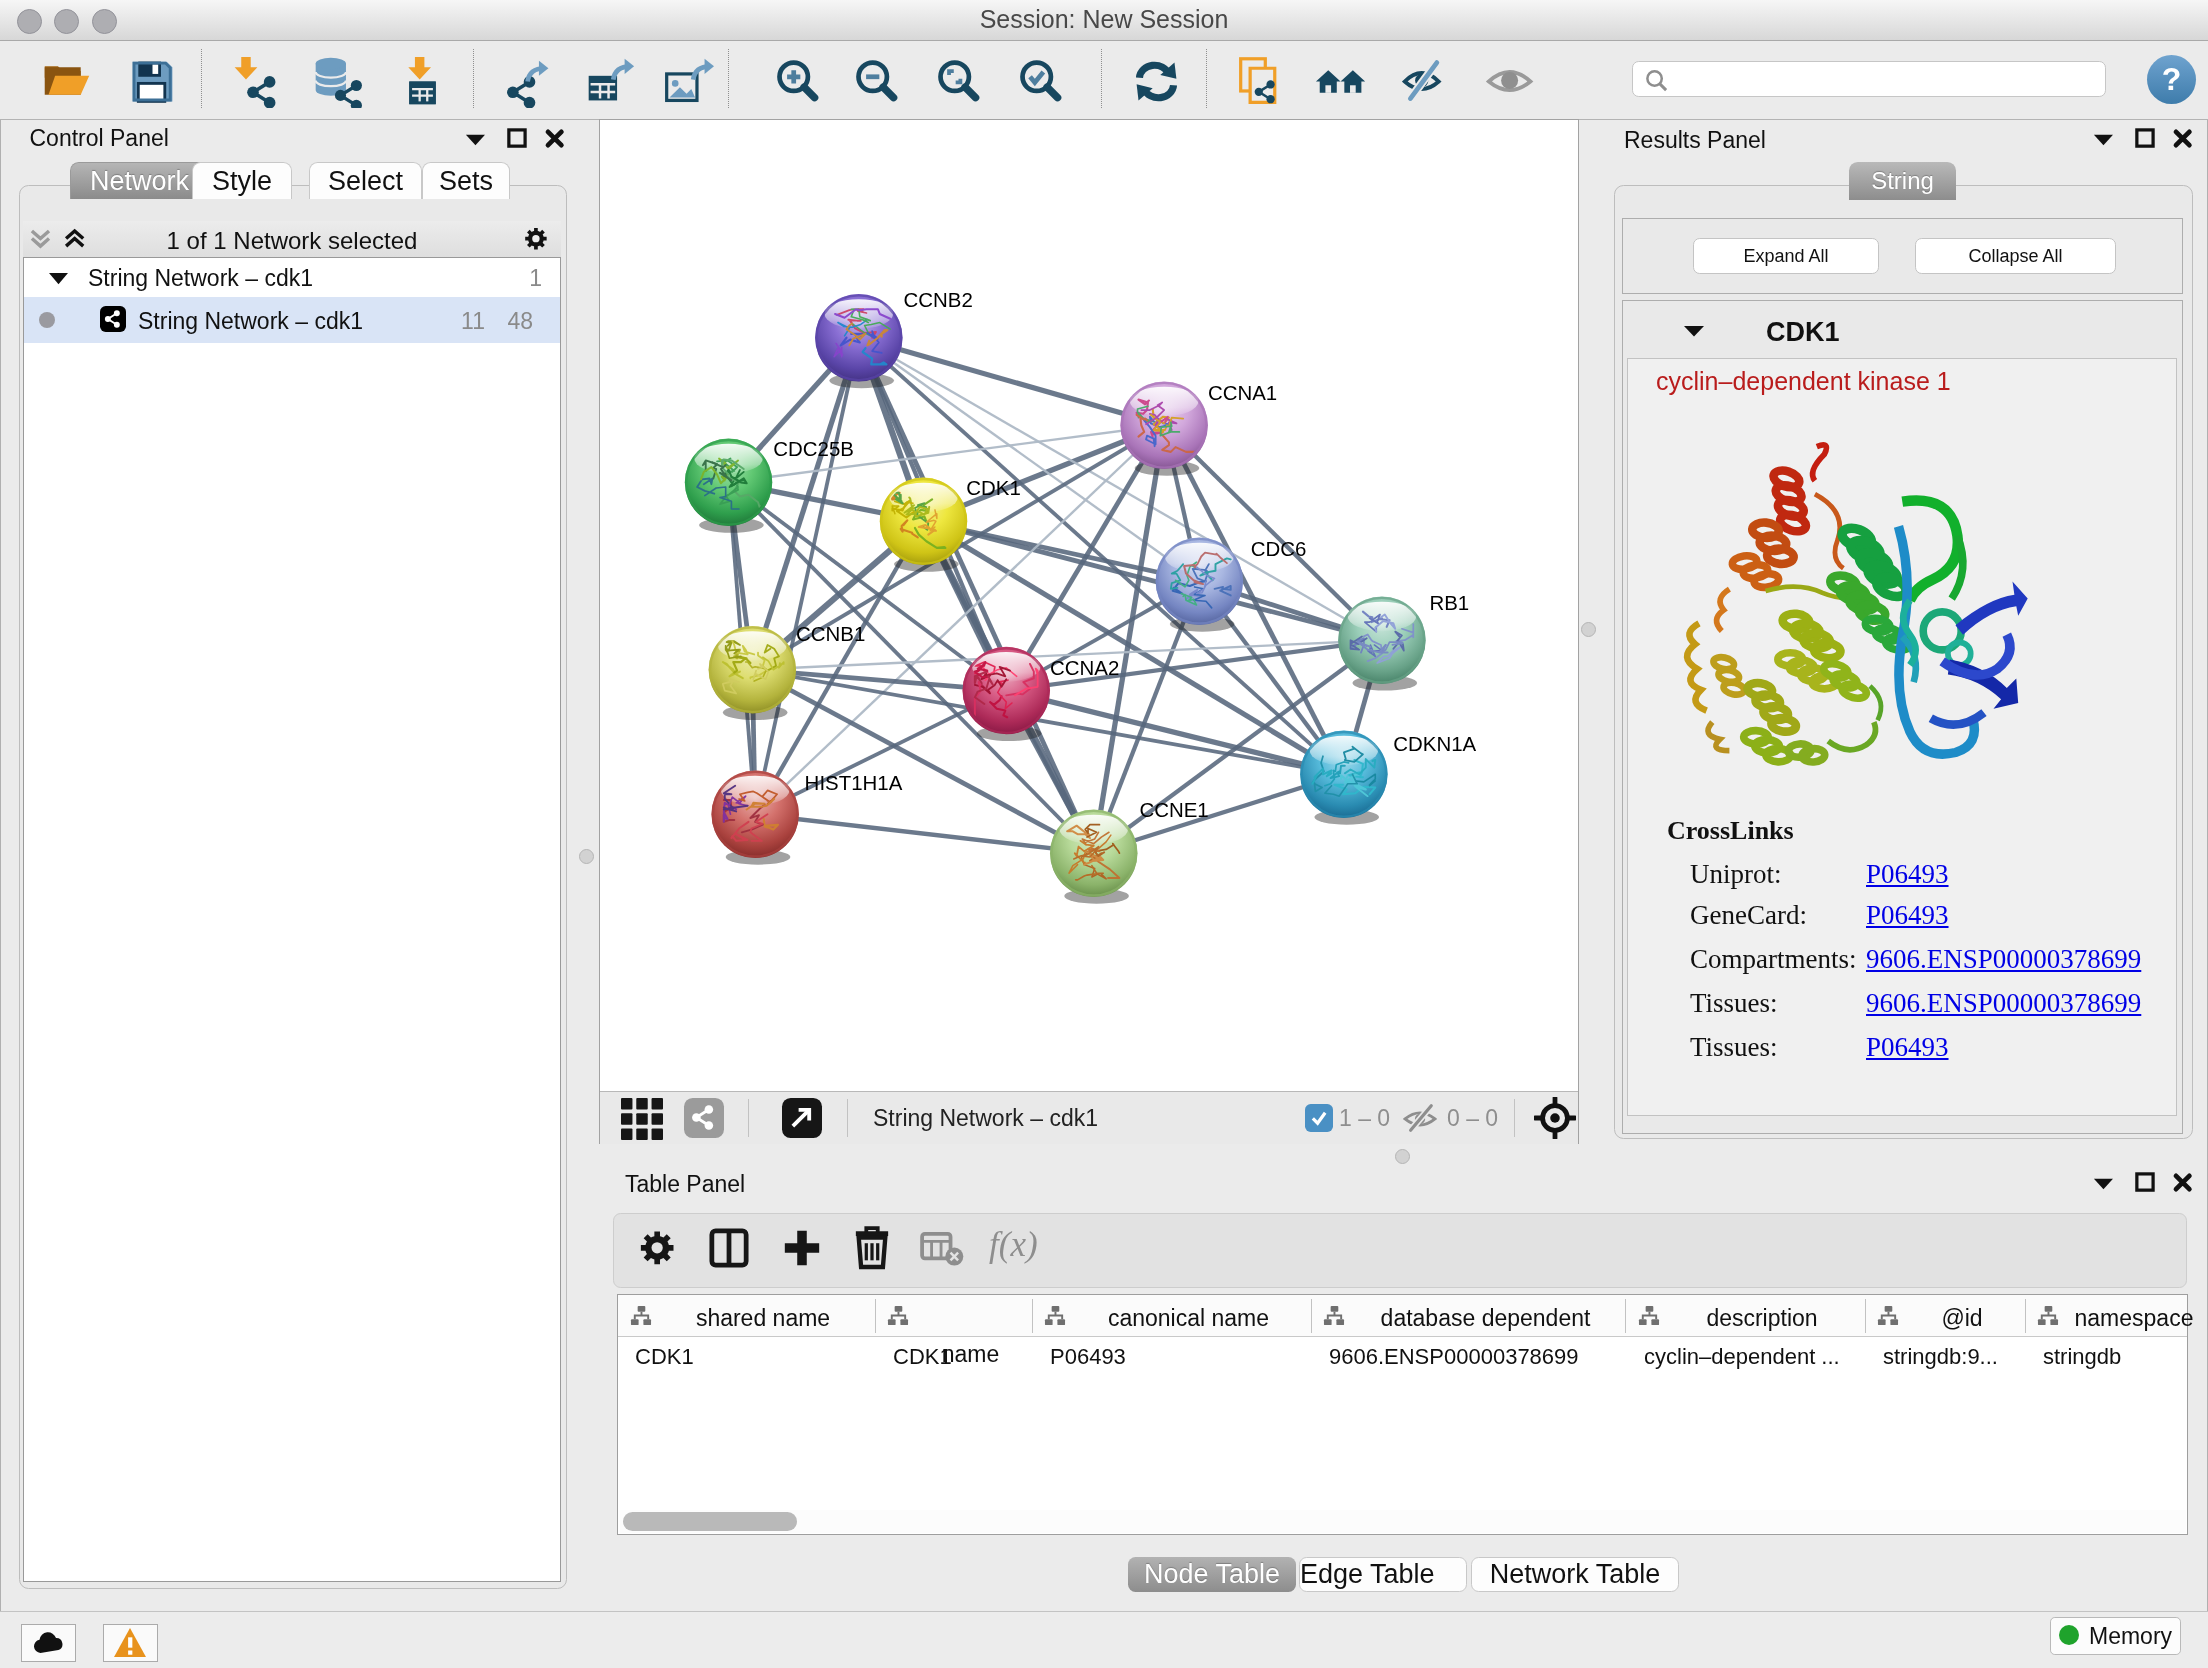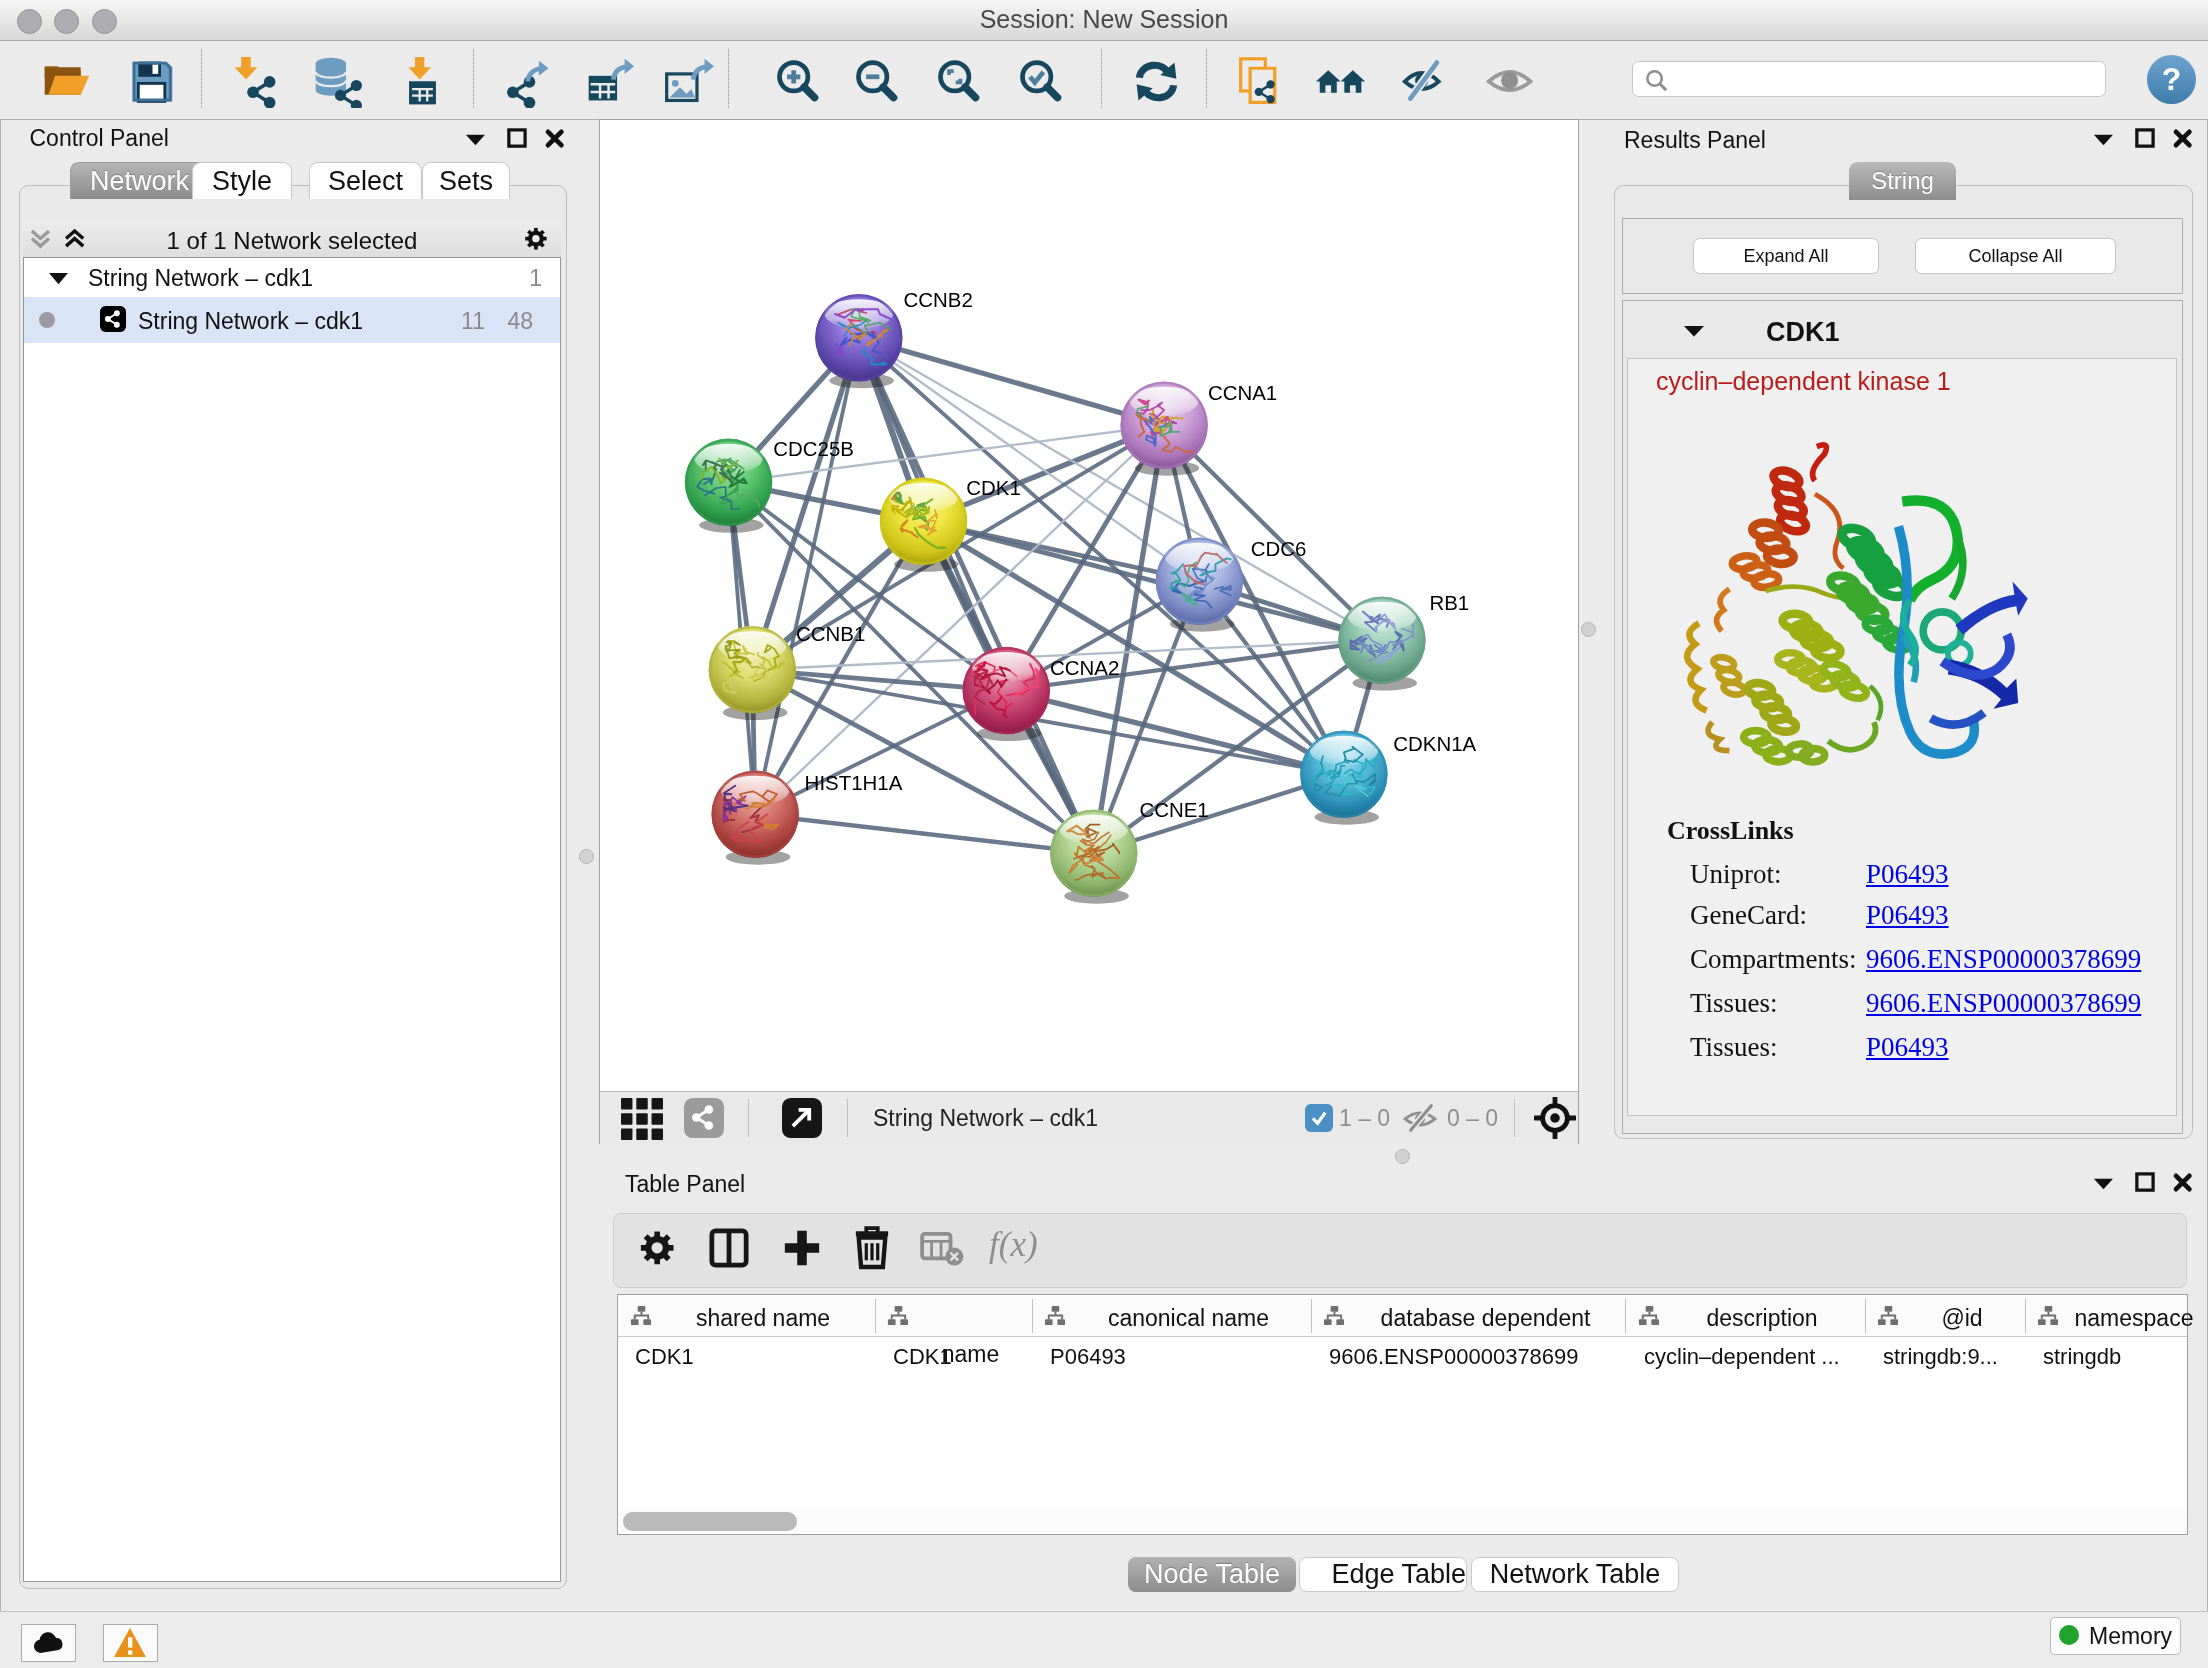--- a/index.html
+++ b/index.html
@@ -873,21 +873,21 @@
 <div class="abs" style="left:635px;top:1344px;width:237px;font-size:22px;color:#111;white-space:nowrap;overflow:hidden;">CDK1</div>
 <div class="abs" style="left:893px;top:1344px;width:136px;font-size:22px;color:#111;white-space:nowrap;overflow:hidden;">CDK1</div>
 <div class="abs" style="left:1050px;top:1344px;width:258px;font-size:22px;color:#111;white-space:nowrap;overflow:hidden;">P06493</div>
 <div class="abs" style="left:1329px;top:1344px;width:294px;font-size:22px;color:#111;white-space:nowrap;overflow:hidden;">9606.ENSP00000378699</div>
 <div class="abs" style="left:1644px;top:1344px;width:219px;font-size:22px;color:#111;white-space:nowrap;overflow:hidden;">cyclin–dependent ...</div>
 <div class="abs" style="left:1883px;top:1344px;width:139px;font-size:22px;color:#111;white-space:nowrap;overflow:hidden;">stringdb:9...</div>
 <div class="abs" style="left:2043px;top:1344px;width:163px;font-size:22px;color:#111;white-space:nowrap;overflow:hidden;">stringdb</div>
 <div class="abs" style="left:620px;top:1510px;width:1566px;height:23px;background:#fcfcfc;"></div>
 <div class="abs" style="left:623px;top:1512px;width:174px;height:19px;background:#b9b9b9;border-radius:9.5px;"></div>
 <div class="abs" style="left:1128px;top:1557px;width:168px;height:35px;border-radius:7.6px 7.6px 7.6px 7.6px;background:linear-gradient(#b2b2b2,#8d8d8d);color:#fff;font-size:27px;text-align:center;line-height:35px;text-shadow:0 -1px 1px rgba(0,0,0,.25);">Node Table</div>
-<div class="abs" style="left:1299px;top:1557px;width:168px;height:35px;border-radius:7.6px;background:#fdfdfd;border:1px solid #c8c8c8;box-sizing:border-box;color:#111;font-size:27px;text-align:right;line-height:33px;">Edge Table</div>
+<div class="abs" style="left:1299px;top:1557px;width:168px;height:35px;border-radius:7.6px;background:#fdfdfd;border:1px solid #c8c8c8;box-sizing:border-box;color:#111;font-size:27px;text-align:left;line-height:33px;">Edge Table</div>
 <div class="abs" style="left:1471px;top:1557px;width:208px;height:35px;border-radius:7.6px;background:#fdfdfd;border:1px solid #c8c8c8;box-sizing:border-box;color:#111;font-size:27px;text-align:center;line-height:33px;">Network Table</div>
 <div class="abs" style="left:0;top:1611px;width:2208px;height:57px;background:#ececec;border-top:1px solid #c3c3c3;box-sizing:border-box;"></div>
 <div class="abs" style="left:21px;top:1624px;width:55px;height:38px;background:#fafafa;border:1px solid #ababab;box-sizing:border-box;"></div>
 <svg class="abs" style="left:31px;top:1632px" width="34" height="23" viewBox="0 0 36 24">
     <path d="M10 22 a7 7 0 0 1 -1-13.9 a9 9 0 0 1 17.5-1.8 a6.5 6.5 0 0 1 2.5 12.6 z" fill="#111"></path>
   </svg>
 <div class="abs" style="left:103px;top:1624px;width:55px;height:38px;background:#fafafa;border:1px solid #ababab;box-sizing:border-box;"></div>
 <svg class="abs" style="left:113px;top:1627px" width="34" height="31" viewBox="0 0 36 33">
     <path d="M18 1 L35 32 H1z" fill="#e8921c"></path>
     <rect x="16" y="11" width="4.5" height="11" fill="#fff"></rect>

